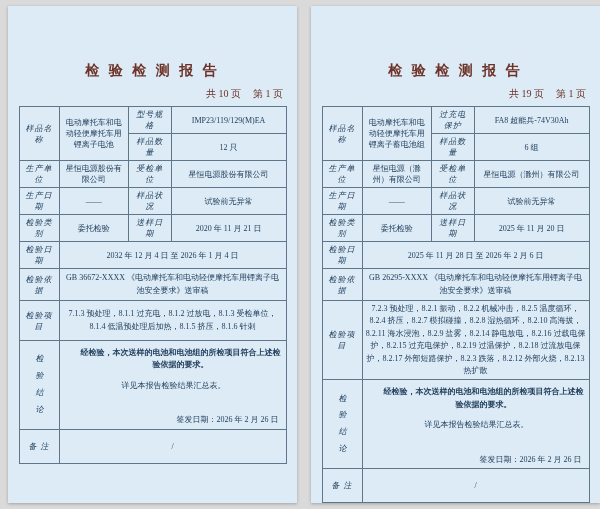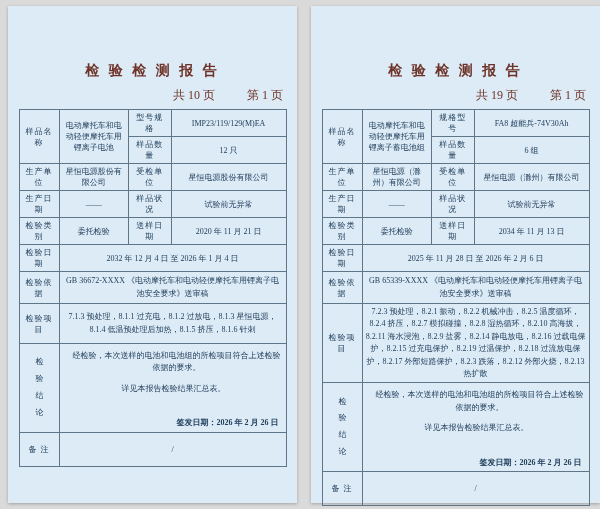--- a/index.html
+++ b/index.html
@@ -14,42 +14,42 @@
     background:#dcebf6;
     box-shadow:0 1px 3px rgba(0,0,0,0.25);
   }
   .doc.left{left:8px;}
   .doc.right{left:311px;}
   .doc-title{
     margin-top:56px;text-align:center;font-weight:bold;
     font-size:14px;letter-spacing:3px;color:#6e3328;
   }
   .page-info{
-    display:flex;justify-content:flex-end;gap:32px;
-    font-size:12px;color:#6e3328;margin:7px 14px 5px 0;
+    display:flex;justify-content:flex-end;gap:12px;
+    font-size:10px;color:#6e3328;margin:7px 14px 5px 0;
   }
   table.report{
     width:268px;margin:0 auto;border-collapse:collapse;table-layout:fixed;
   }
   table.report td{
     border:1px solid #5f7689;
     font-size:8px;color:#24415e;
     text-align:center;vertical-align:middle;
     padding:2px 3px;overflow:hidden;
   }
-  td.lbl{letter-spacing:1px;}
+  td.lbl{letter-spacing:1px;font-style:italic;}
   td.val{}
   td.left-text{text-align:left;padding:3px 6px;line-height:1.55;}
   td.items{font-size:7px;}
   .vlabel{width:11px;margin:0 auto;line-height:2.1;word-break:break-all;text-align:right;}
   .concl{position:relative;vertical-align:top;}
-  .concl .line1{margin:4px 0 0 8px;}
+  .concl .line1{margin:4px 0 0 16px;font-weight:bold;}
   .concl .line2{margin:8px 0 0 2px;}
   .concl .issue{
-    text-align:right;margin-top:22px;margin-right:4px;font-weight:bold;
+    text-align:right;margin-top:22px;margin-right:4px;
   }
   tr.h24{height:24px;} tr.h25{height:25px;margin-top:20px;} tr.h32{height:32px;}
   tr.h40{height:40px;} tr.h76{height:76px;} tr.h34{height:34px;}
 </style>
 </head>
 <body>
 
 <div class="canvas">
 
   <div class="doc left">
@@ -97,21 +97,21 @@
       <tr class="h25">
         <td class="lbl">检验日期</td>
         <td class="val" colspan="3">2032 年 12 月 4 日 至 2026 年 1 月 4 日</td>
       </tr>
       <tr class="h32">
         <td class="lbl">检验依据</td>
         <td class="val left-text" colspan="3">GB 36672-XXXX 《电动摩托车和电动轻便摩托车用锂离子电池安全要求》送审稿</td>
       </tr>
       <tr class="h40">
         <td class="lbl">检验项目</td>
-        <td class="val left-text items" colspan="3">7.1.3 预处理，8.1.1 过充电，8.1.2 过放电，8.1.3 星恒电源，8.1.4 低温预处理后加热，8.1.5 挤压，8.1.6 针刺</td>
+        <td class="val left-text items" colspan="3">7.1.3 预处理，8.1.1 过充电，8.1.2 过放电，8.1.3 受检单位，8.1.4 低温预处理后加热，8.1.5 挤压，8.1.6 针刺</td>
       </tr>
       <tr class="h76">
         <td class="lbl">
           <div class="vlabel">检验结论</div>
         </td>
         <td class="val left-text concl" colspan="3">
           <div class="line1">经检验，本次送样的电池和电池组的所检项目符合上述检验依据的要求。</div>
           <div class="line2">详见本报告检验结果汇总表。</div>
           <div class="issue">签发日期：2026 年 2 月 26 日</div>
         </td>
@@ -134,21 +134,21 @@
       <colgroup>
           <col style="width:15%">
           <col style="width:26%">
           <col style="width:16%">
           <col style="width:43%">
         </colgroup>
       <tbody>
           <tr class="h24">
         <td class="lbl" rowspan="2">样品名称</td>
         <td class="val" rowspan="2">电动摩托车和电动轻便摩托车用锂离子蓄电池组</td>
-        <td class="lbl">规格型号</td>
+        <td class="lbl">过充电保护</td>
         <td class="val">FA8 超能兵-74V30Ah</td>
       </tr>
       <tr class="h24">
         <td class="lbl">样品数量</td>
         <td class="val">6 组</td>
       </tr>
       <tr class="h25">
         <td class="lbl">生产单位</td>
         <td class="val">星恒电源（滁州）有限公司</td>
         <td class="lbl">受检单位</td>
@@ -157,29 +157,29 @@
       <tr class="h25">
         <td class="lbl">生产日期</td>
         <td class="val">——</td>
         <td class="lbl">样品状况</td>
         <td class="val">试验前无异常</td>
       </tr>
       <tr class="h25">
         <td class="lbl">检验类别</td>
         <td class="val">委托检验</td>
         <td class="lbl">送样日期</td>
-        <td class="val">2034 年 11 月 13 日</td>
+        <td class="val">2025 年 11 月 20 日</td>
       </tr>
       <tr class="h25">
         <td class="lbl">检验日期</td>
         <td class="val" colspan="3">2025 年 11 月 28 日 至 2026 年 2 月 6 日</td>
       </tr>
       <tr class="h32">
         <td class="lbl">检验依据</td>
-        <td class="val left-text" colspan="3">GB 65339-XXXX 《电动摩托车和电动轻便摩托车用锂离子电池安全要求》送审稿</td>
+        <td class="val left-text" colspan="3">GB 26295-XXXX 《电动摩托车和电动轻便摩托车用锂离子电池安全要求》送审稿</td>
       </tr>
       <tr class="h40">
         <td class="lbl">检验项目</td>
         <td class="val left-text items" colspan="3">7.2.3 预处理，8.2.1 振动，8.2.2 机械冲击，8.2.5 温度循环，8.2.4 挤压，8.2.7 模拟碰撞，8.2.8 湿热循环，8.2.10 高海拔，8.2.11 海水浸泡，8.2.9 盐雾，8.2.14 静电放电，8.2.16 过载电保护，8.2.15 过充电保护，8.2.19 过温保护，8.2.18 过流放电保护，8.2.17 外部短路保护，8.2.3 跌落，8.2.12 外部火烧，8.2.13 热扩散</td>
       </tr>
       <tr class="h76">
         <td class="lbl">
           <div class="vlabel">检验结论</div>
         </td>
         <td class="val left-text concl" colspan="3">

